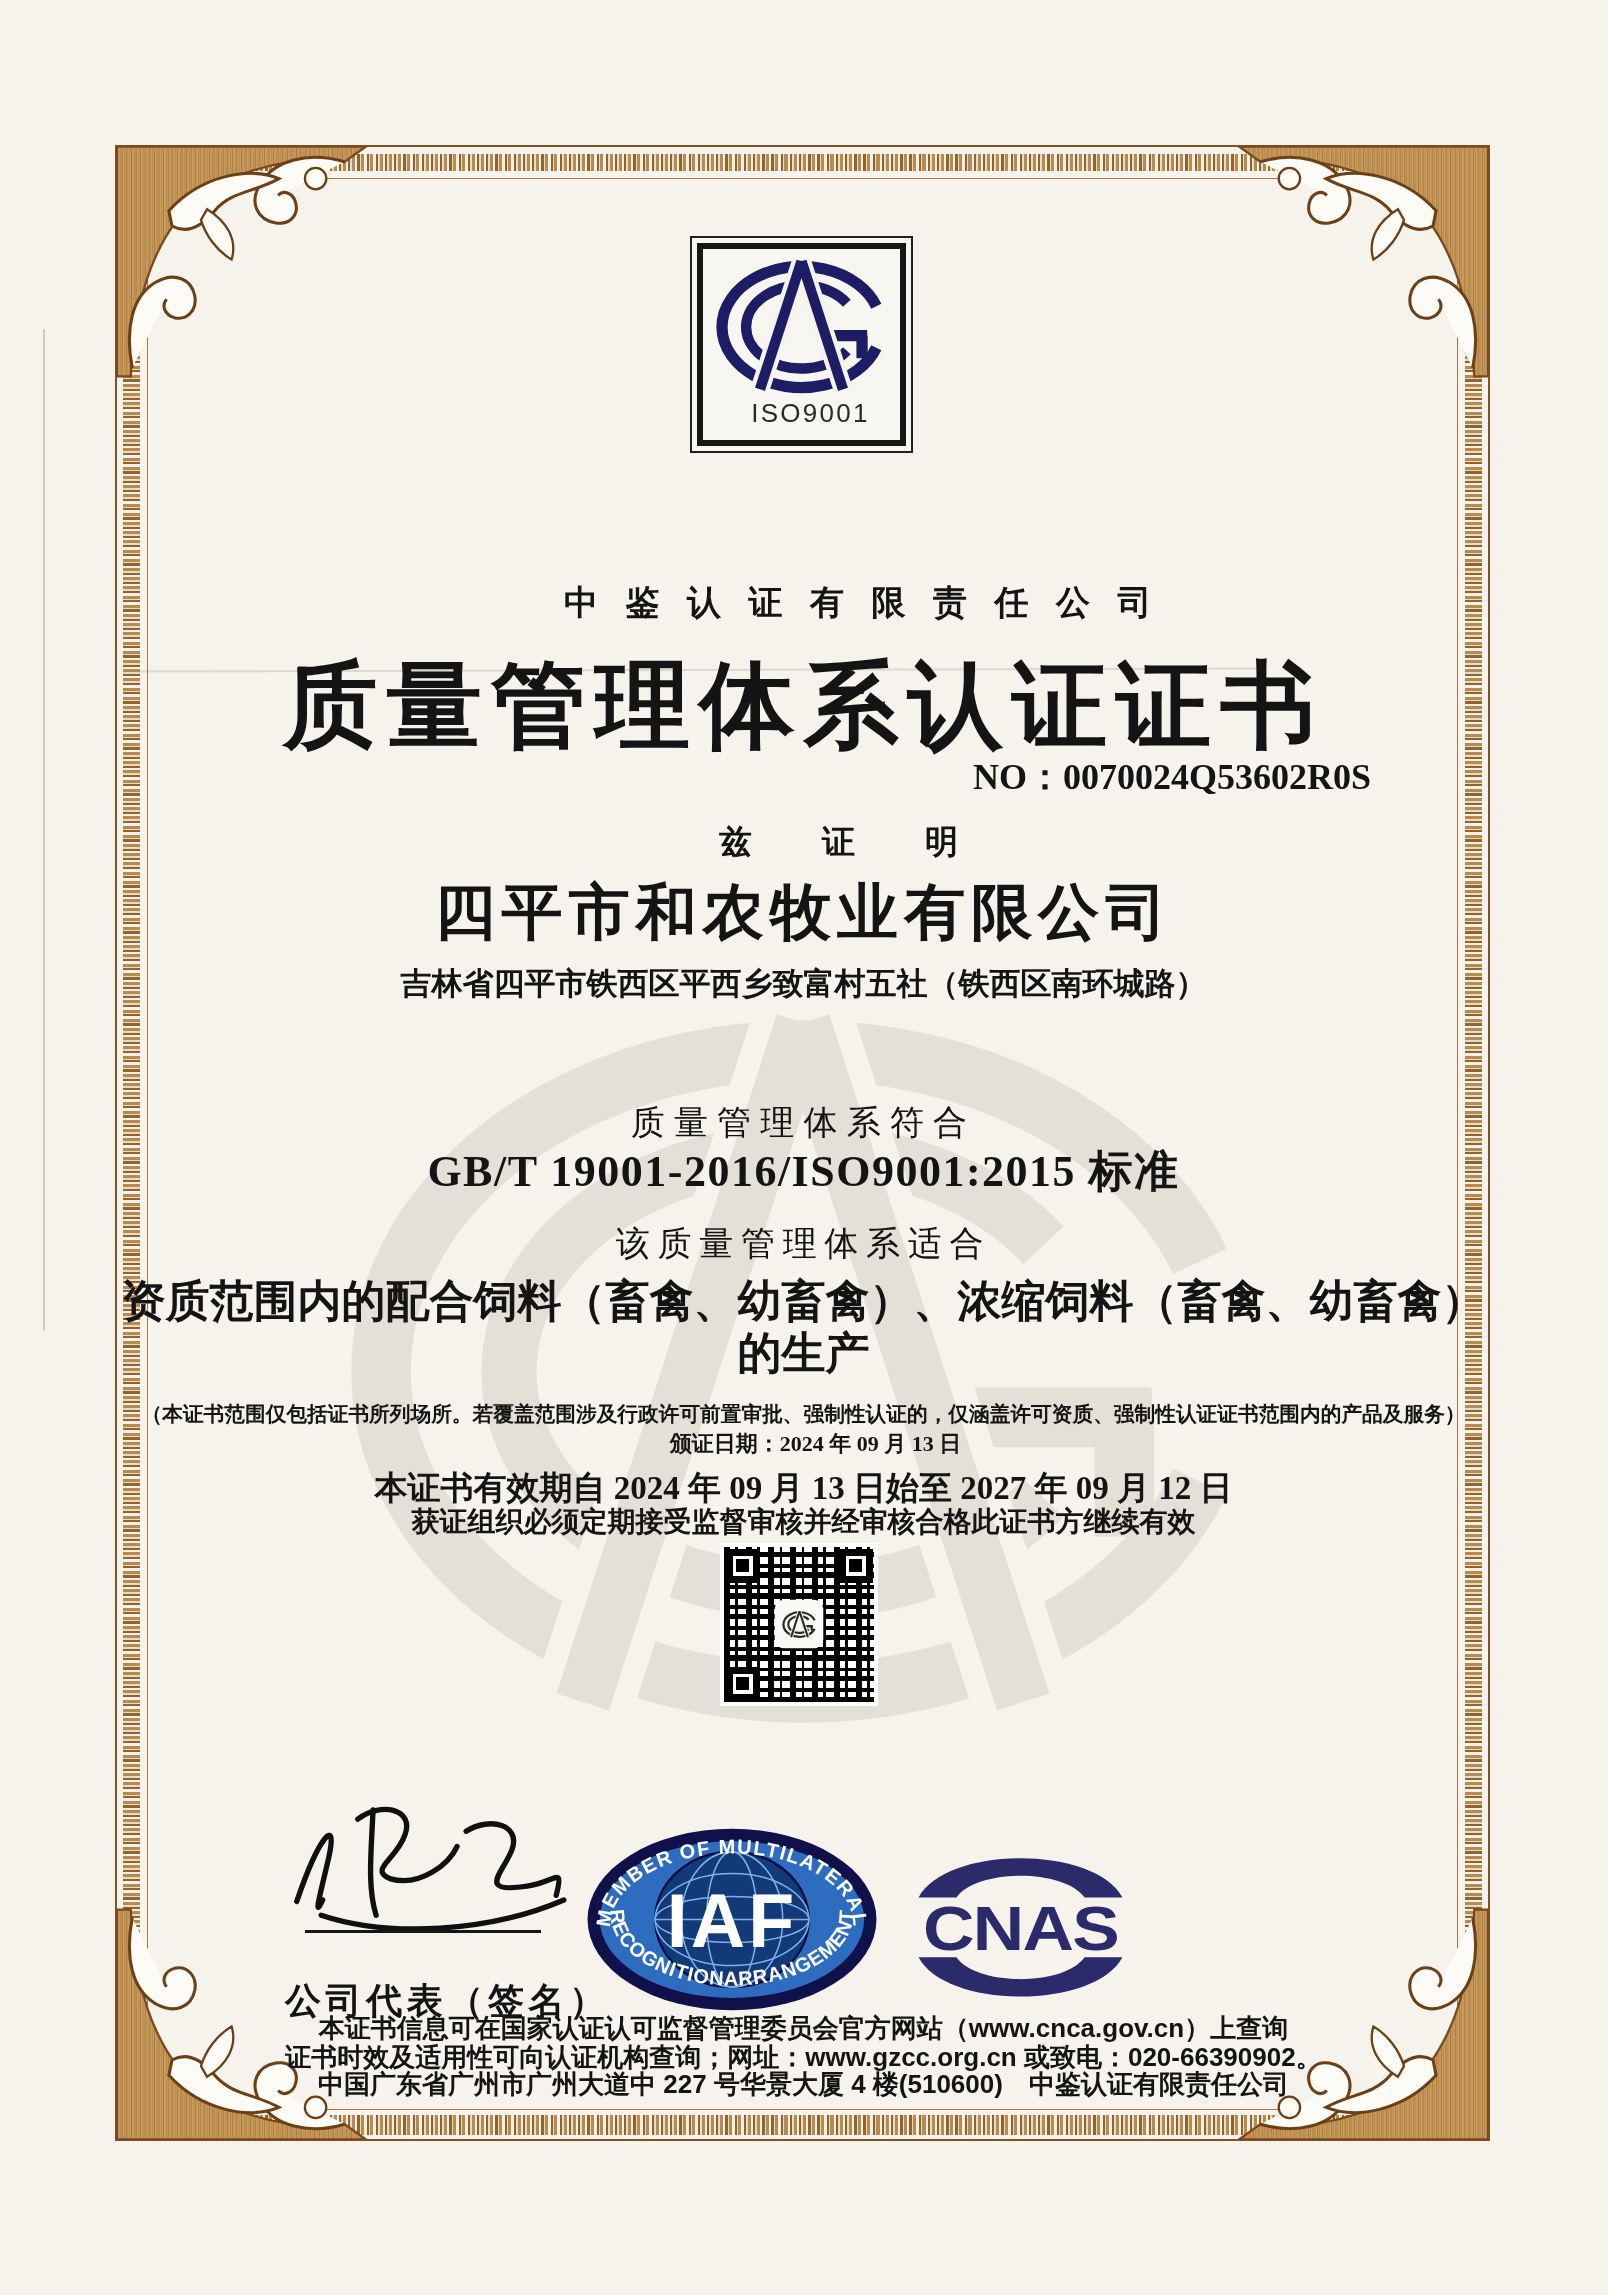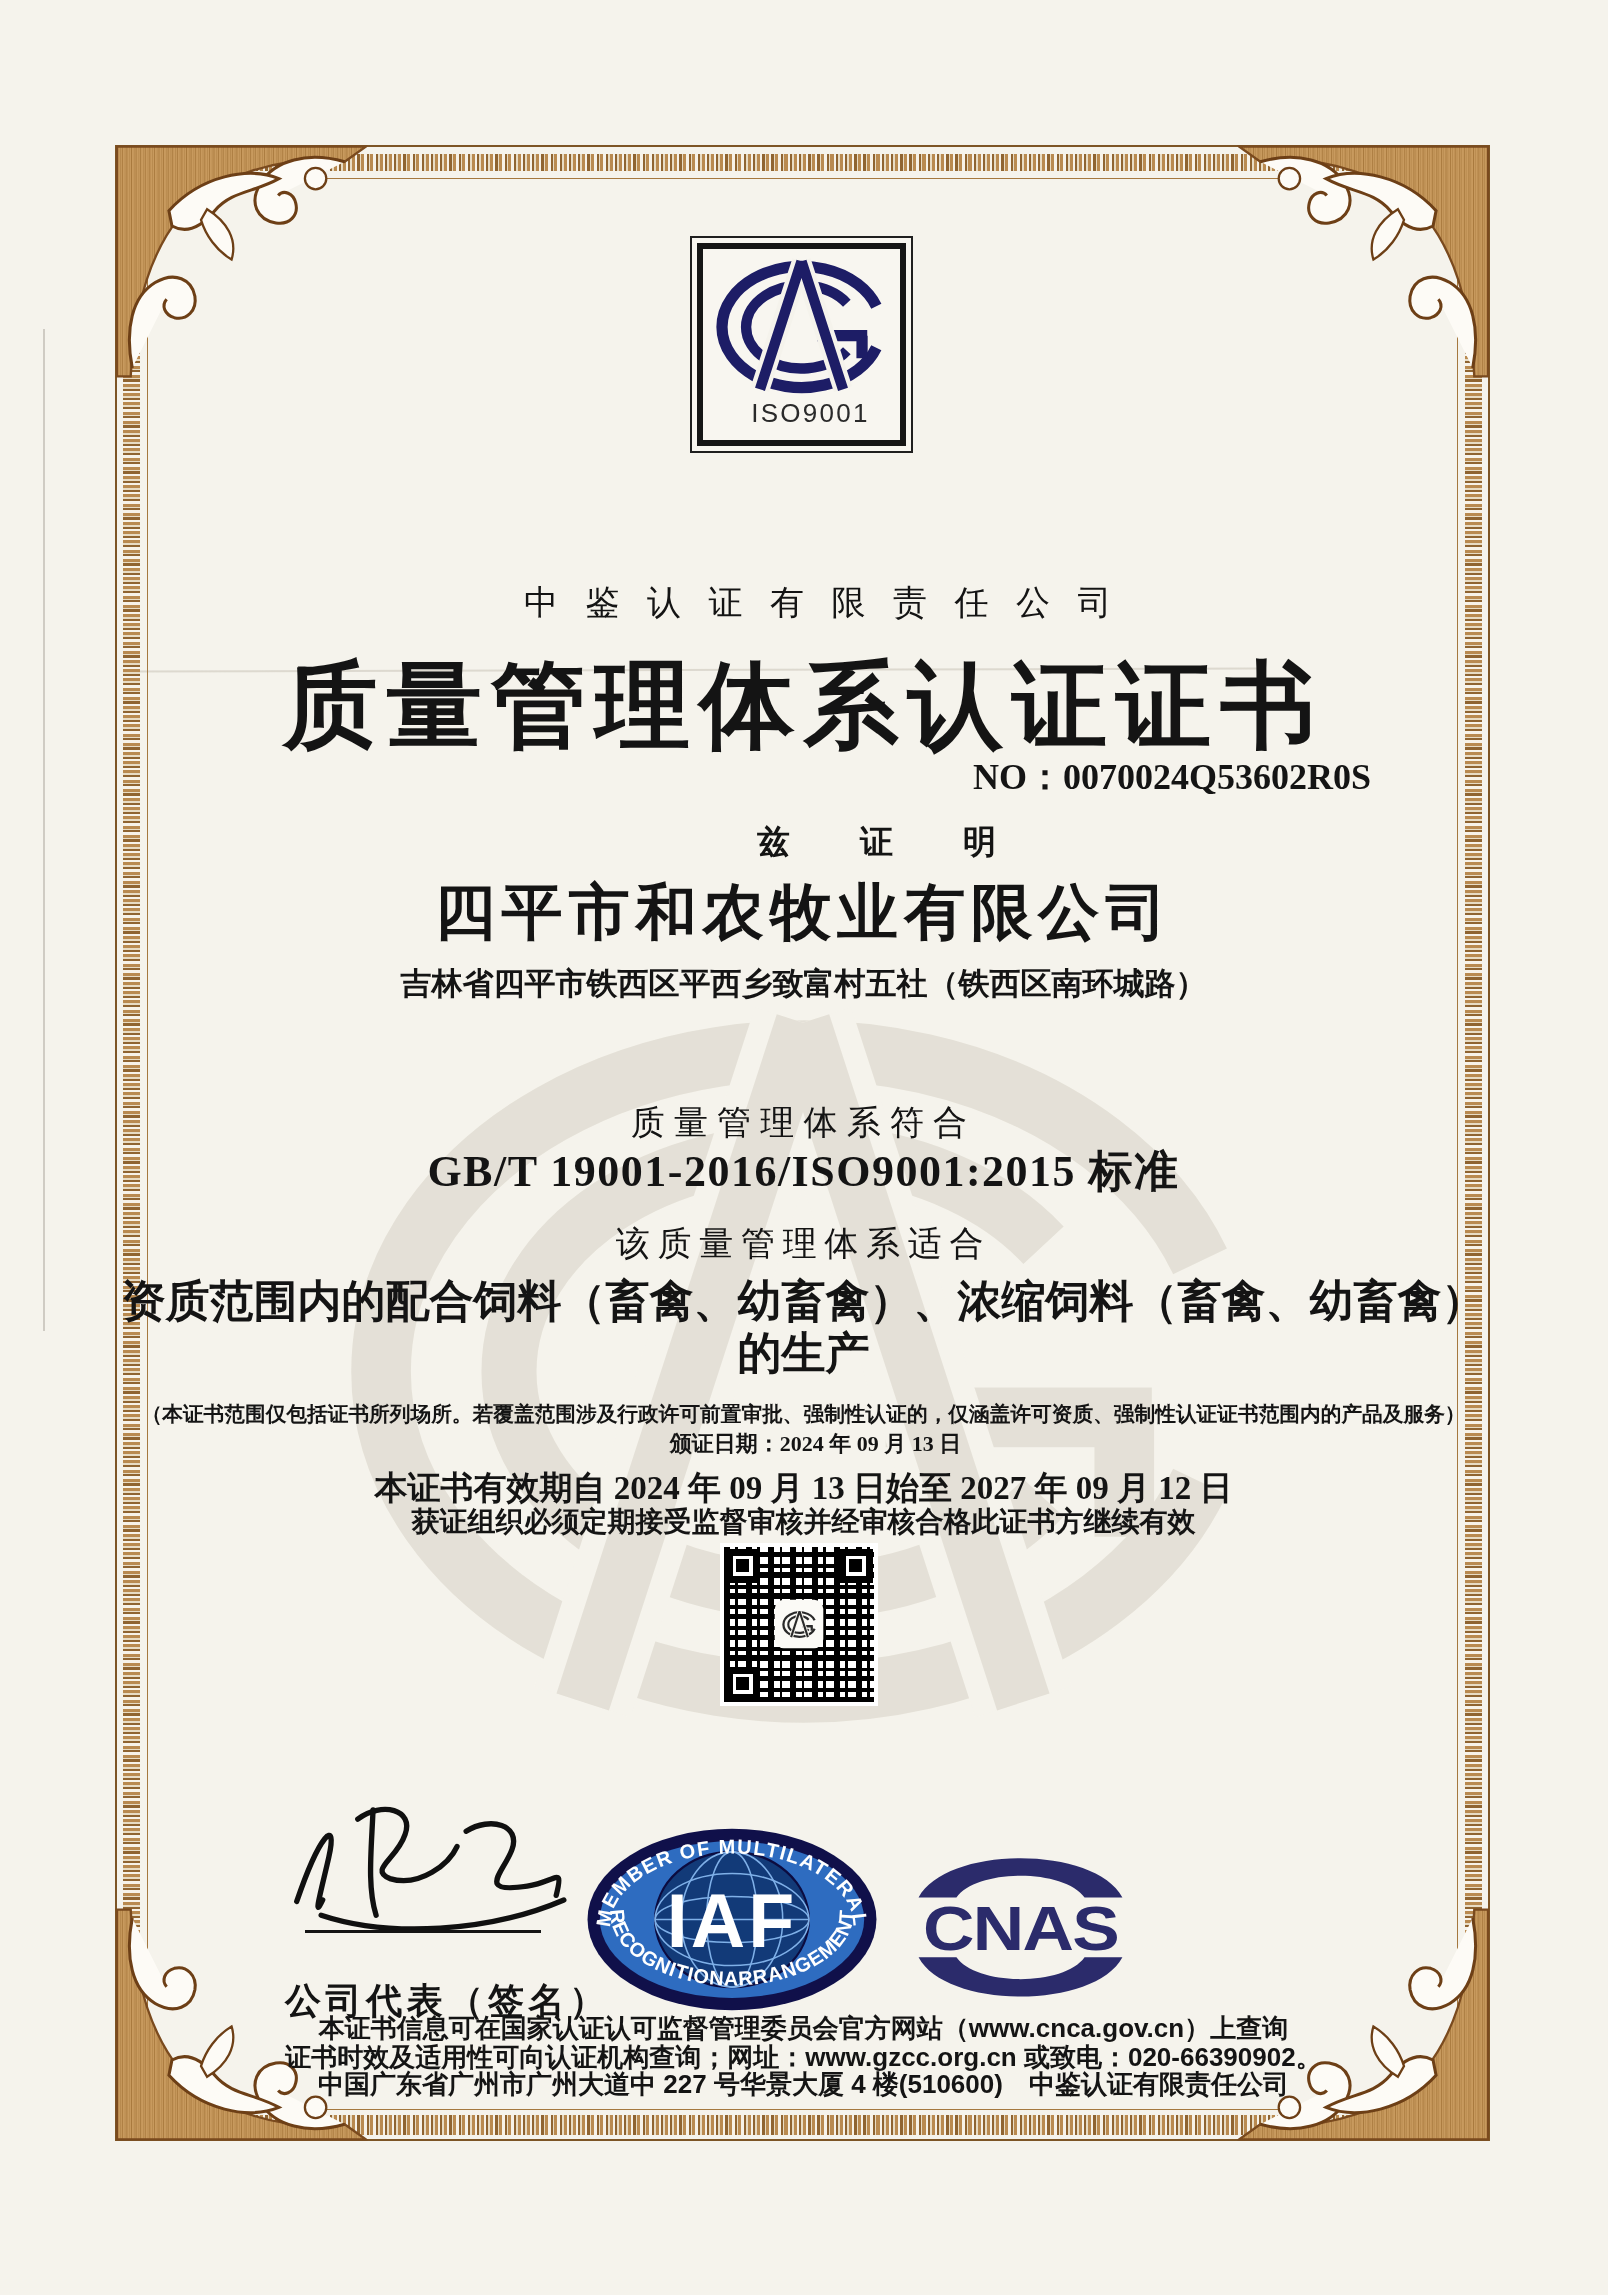--- a/index.html
+++ b/index.html
@@ -28,25 +28,25 @@
   
   .logo-box{left:690px;top:236px;width:223px;height:217px;
             border:2.3px solid #1f1f1f;background:#f8f6f0;box-sizing:border-box;}
   .logo-box-inner{position:absolute;inset:4.6px;border:6.9px solid #161616;
                   box-sizing:border-box;text-align:center;}
   .logo-emblem{margin-top:7.7px;width:173px;height:142px;color:#1d1d66;}
   .iso-label{font-family:"Liberation Sans","DejaVu Sans",sans-serif;
              font-size:26px;letter-spacing:2.3px;color:#2a2a2a;margin-top:-4.6px;padding-left:18px;}
 
   
-  .issuer{top:580px;font-size:34px;letter-spacing:27.5px;padding-left:28px;font-weight:400;}
+  .issuer{top:580px;font-size:34px;letter-spacing:27.5px;padding-left:28px;font-weight:700;margin-left:40px;}
   .title{top:643px;font-size:95px;font-weight:bold;letter-spacing:9.2px;}
   .certno{top:753px;left:115px;width:1256px;text-align:right;
           font-size:36px;font-weight:bold;}
-  .hereby{top:820px;font-size:33px;font-weight:600;letter-spacing:70px;padding-left:108px;}
+  .hereby{top:820px;font-size:33px;font-weight:600;letter-spacing:70px;padding-left:70px;}
   .company{top:872px;font-size:61px;font-weight:bold;letter-spacing:6.1px;}
   .address{top:963px;font-size:31px;font-weight:bold;
            font-family:"Liberation Sans","DejaVu Sans",sans-serif;}
   .credit{top:1054px;left:863px;font-size:33px;}
   .conform{top:1100px;font-size:34px;letter-spacing:9.2px;}
   .standard{top:1142px;font-size:44px;font-weight:bold;letter-spacing:1.5px;}
   .fitline{top:1221px;font-size:34px;letter-spacing:7.7px;}
   .scope1{top:1272px;font-size:44px;font-weight:bold;
           font-family:Liberation Sans, sans-serif;}
   .scope2{top:1324px;font-size:44px;font-weight:bold;

